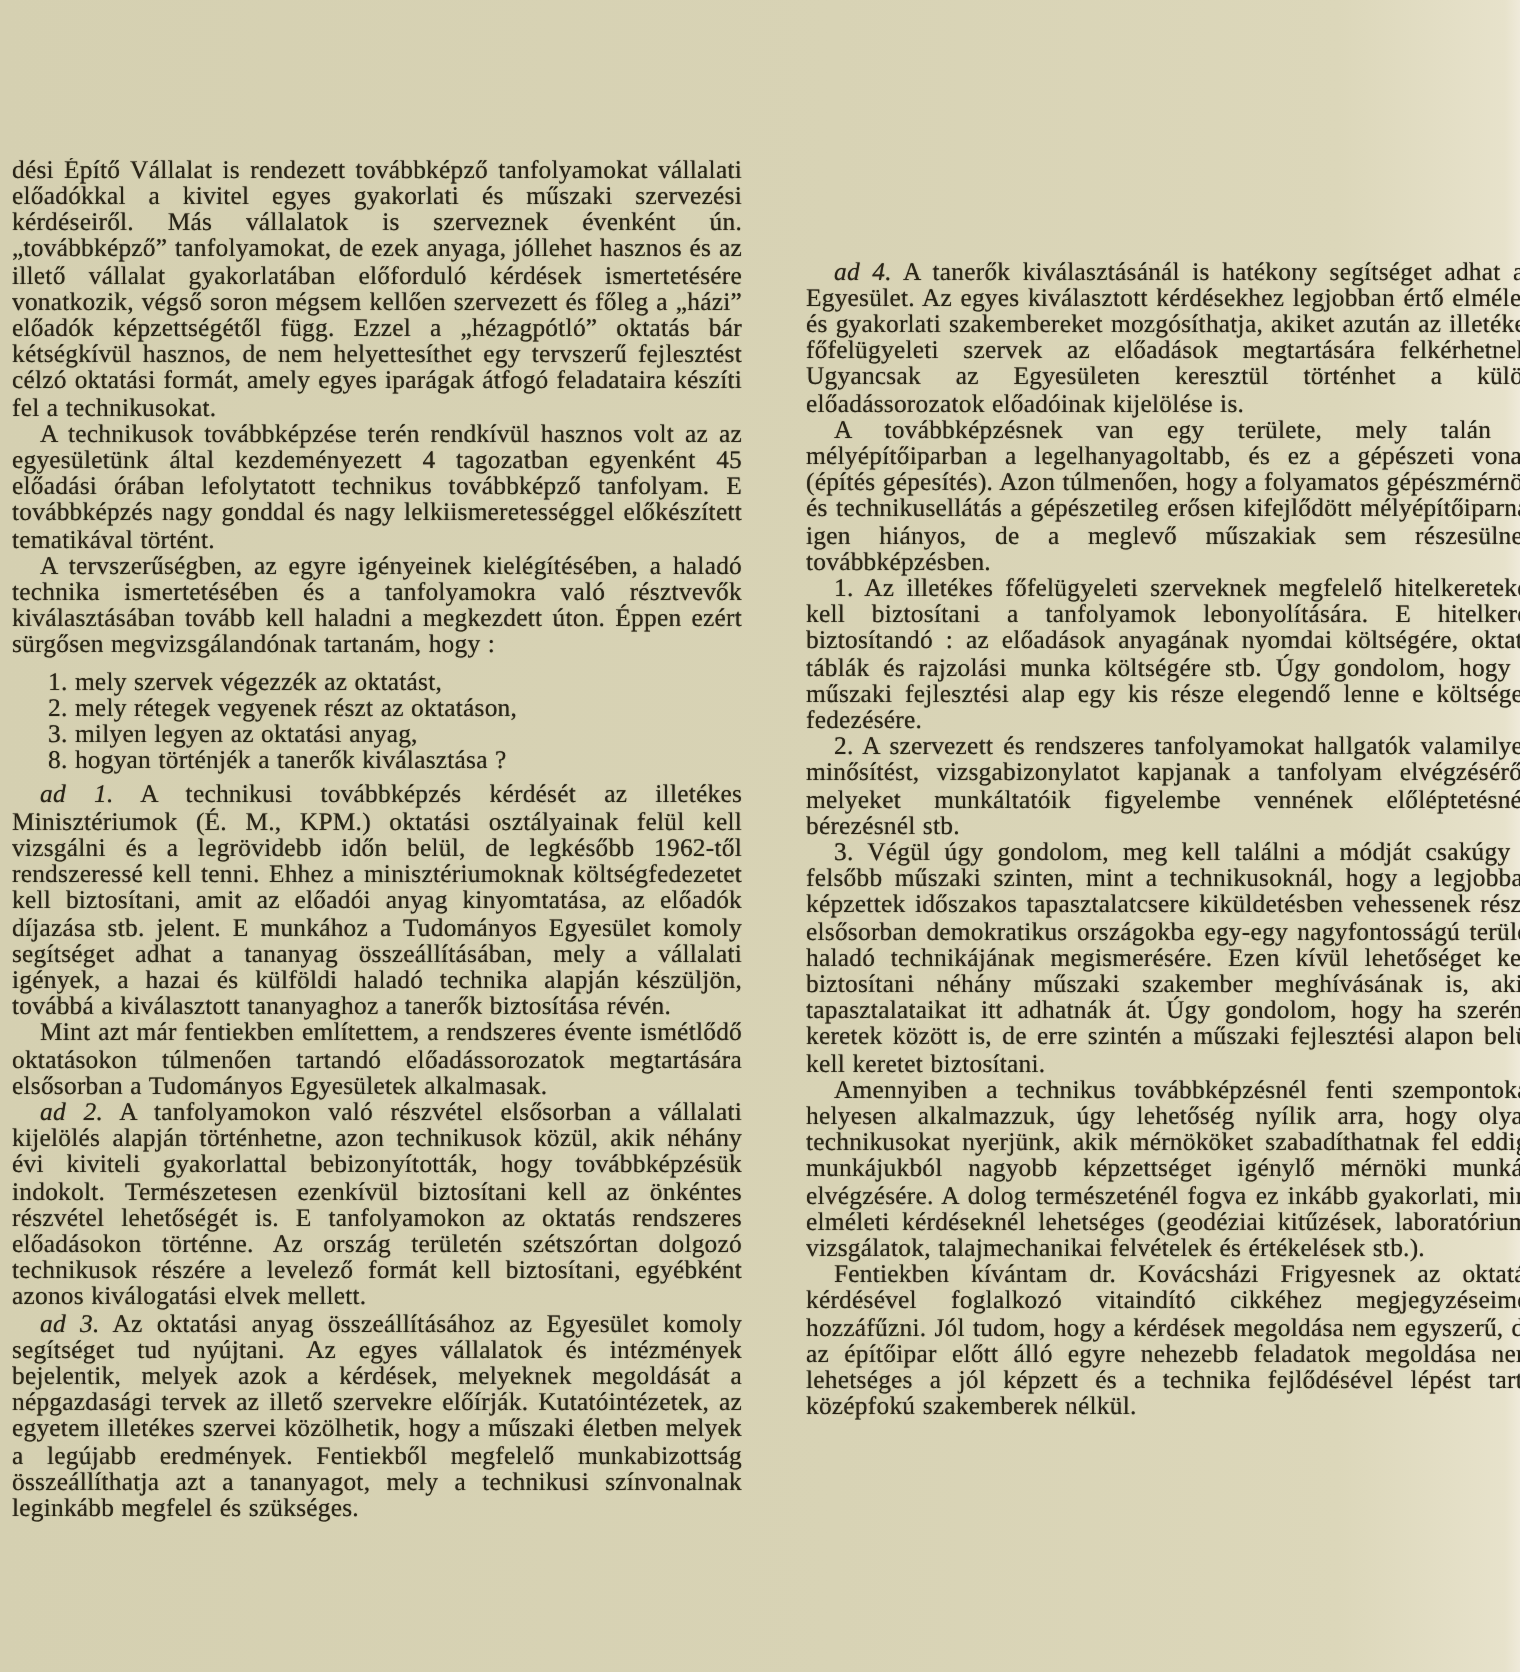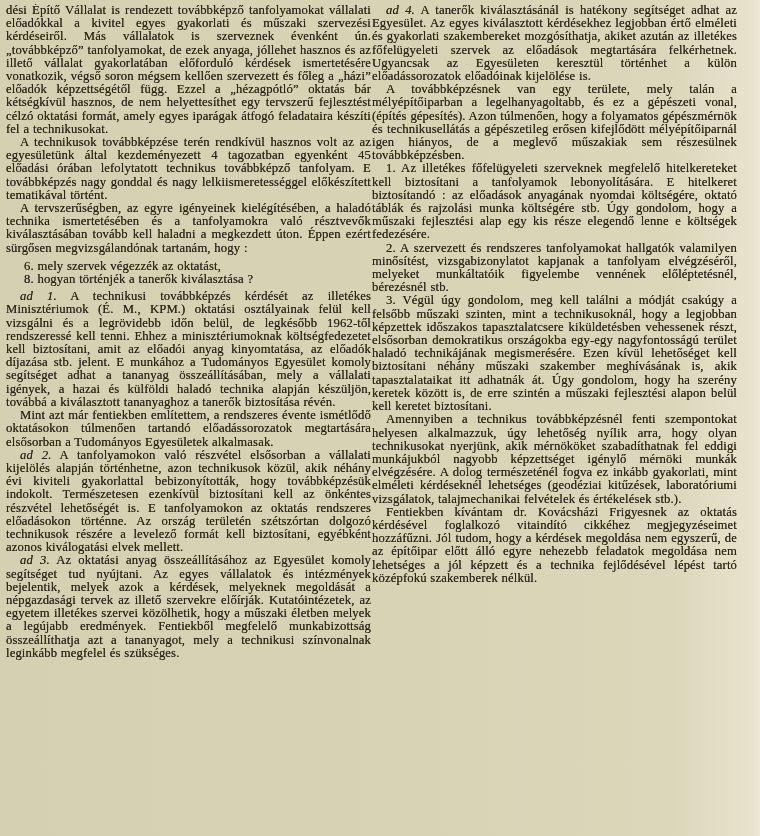--- a/index.html
+++ b/index.html
@@ -12,28 +12,29 @@
   body {
     background: linear-gradient(90deg, #d5d0b1 0%, #d8d3b5 55%, #dcd7ba 88%, #e7e2cb 99%, #efeada 100%);
     font-family: "Liberation Serif", "DejaVu Serif", serif;
   }
   .page {
     box-sizing: border-box;
     width: 760px;
     height: 836px;
     padding: 4px 6px 0 6px;
     display: flex;
-    gap: 1px;
+    gap: 32px;
     color: #2a2517;
     font-size: 12.7px;
     line-height: 13.2px;
     letter-spacing: 0.12px;
     word-spacing: 0.4px;
     text-align: justify;
     text-shadow: 0 0 0.55px rgba(42, 37, 23, 0.75);
+    align-items: center;
   }
   .col {
     width: 365px;
     flex: 0 0 365px;
     overflow: hidden;
   }
   .para {
     margin: 0;
     text-indent: 14px;
   }
@@ -55,21 +56,23 @@
 <body>
 
 <div class="page">
 
   <div class="col">
     <p class="para noindent">dési Építő Vállalat is rendezett továbbképző tanfolyamokat vállalati előadókkal a kivitel egyes gyakorlati és műszaki szervezési kérdéseiről. Más vállalatok is szerveznek évenként ún. „továbbképző” tanfolyamokat, de ezek anyaga, jóllehet hasznos és az illető vállalat gyakorlatában előforduló kérdések ismertetésére vonatkozik, végső soron mégsem kellően szervezett és főleg a „házi” előadók képzettségétől függ. Ezzel a „hézagpótló” oktatás bár kétségkívül hasznos, de nem helyettesíthet egy tervszerű fejlesztést célzó oktatási formát, amely egyes iparágak átfogó feladataira készíti fel a technikusokat.</p>
     <p class="para">A technikusok továbbképzése terén rendkívül hasznos volt az az egyesületünk által kezdeményezett 4 tagozatban egyenként 45 előadási órában lefolytatott technikus továbbképző tanfolyam. E továbbképzés nagy gonddal és nagy lelkiismeretességgel előkészített tematikával történt.</p>
     <p class="para">A tervszerűségben, az egyre igényeinek kielégítésében, a haladó technika ismertetésében és a tanfolyamokra való résztvevők kiválasztásában tovább kell haladni a megkezdett úton. Éppen ezért sürgősen megvizsgálandónak tartanám, hogy :</p>
 
     <div class="list-block">
-      <div class="list-row">6. mely szervek végezzék az oktatást,</div>
+      <div class="list-row">1. mely szervek végezzék az oktatást,</div>
+      <div class="list-row">2. mely rétegek vegyenek részt az oktatáson,</div>
+      <div class="list-row">3. milyen legyen az oktatási anyag,</div>
       <div class="list-row">8. hogyan történjék a tanerők kiválasztása ?</div>
     </div>
 
     <p class="para"><i class="lead">ad 1.</i> <span>A technikusi továbbképzés kérdését az illetékes Minisztériumok (É. M., KPM.) oktatási osztályainak felül kell vizsgálni és a legrövidebb időn belül, de legkésőbb 1962-től rendszeressé kell tenni. Ehhez a minisztériumoknak költségfedezetet kell biztosítani, amit az előadói anyag kinyomtatása, az előadók díjazása stb. jelent. E munkához a Tudományos Egyesület komoly segítséget adhat a tananyag összeállításában, mely a vállalati igények, a hazai és külföldi haladó technika alapján készüljön, továbbá a kiválasztott tananyaghoz a tanerők biztosítása révén.</span></p>
 
     <p class="para">Mint azt már fentiekben említettem, a rendszeres évente ismétlődő oktatásokon túlmenően tartandó előadássorozatok megtartására elsősorban a Tudományos Egyesületek alkalmasak.</p>
 
     <p class="para"><i class="lead">ad 2.</i> <span>A tanfolyamokon való részvétel elsősorban a vállalati kijelölés alapján történhetne, azon technikusok közül, akik néhány évi kiviteli gyakorlattal bebizonyították, hogy továbbképzésük indokolt. Természetesen ezenkívül biztosítani kell az önkéntes részvétel lehetőségét is. E tanfolyamokon az oktatás rendszeres előadásokon történne. Az ország területén szétszórtan dolgozó technikusok részére a levelező formát kell biztosítani, egyébként azonos kiválogatási elvek mellett.</span></p>
 
     <p class="para"><i class="lead">ad 3.</i> <span>Az oktatási anyag összeállításához az Egyesület komoly segítséget tud nyújtani. Az egyes vállalatok és intézmények bejelentik, melyek azok a kérdések, melyeknek megoldását a népgazdasági tervek az illető szervekre előírják. Kutatóintézetek, az egyetem illetékes szervei közölhetik, hogy a műszaki életben melyek a legújabb eredmények. Fentiekből megfelelő munkabizottság összeállíthatja azt a tananyagot, mely a technikusi színvonalnak leginkább megfelel és szükséges.</span></p>

